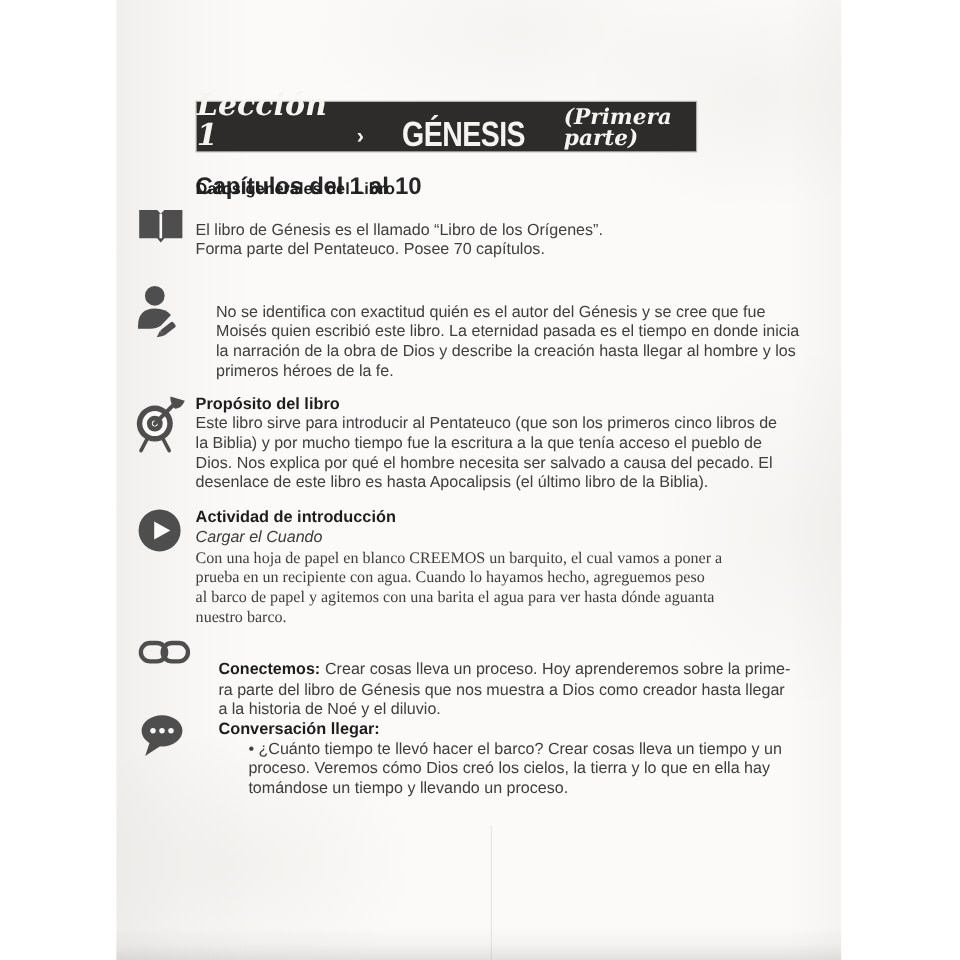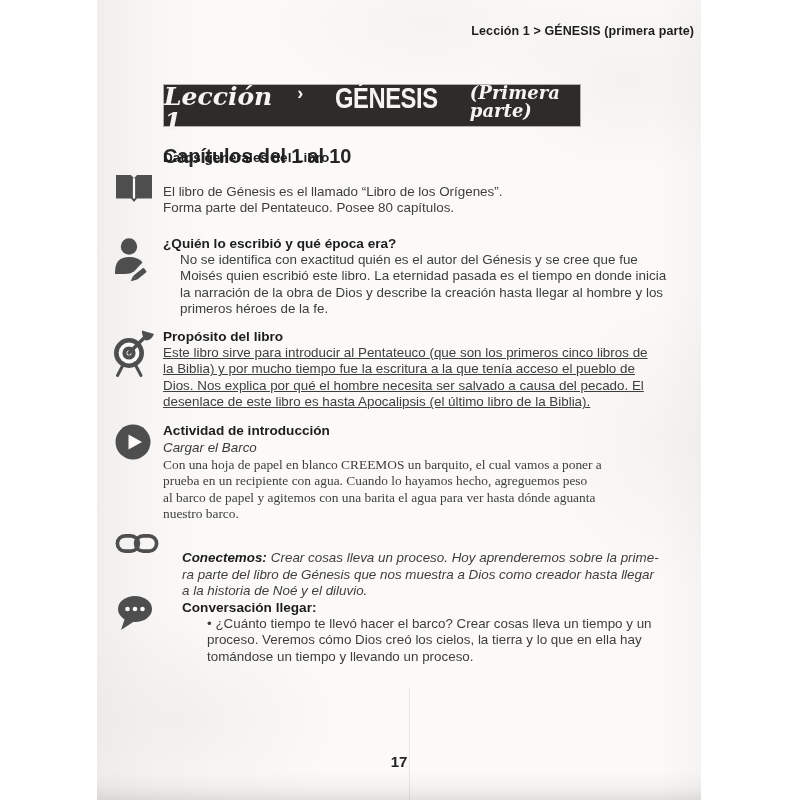--- a/index.html
+++ b/index.html
@@ -23,21 +23,21 @@
     position:absolute;left:312px;top:688px;width:1px;height:112px;
     background:rgba(60,55,50,0.10);
   }
   .header-ref{
     position:absolute;top:24px;right:7px;
     font-size:12.5px;font-weight:700;color:#1e1e1e;letter-spacing:0.1px;
   }
   .banner{
     position:absolute;left:67px;top:85px;width:416px;height:41px;
     background:#2d2c2a;color:#f5f4f1;
-    display:flex;align-items:flex-start;justify-content:center;gap:25px;
+    display:flex;align-items:flex-end;justify-content:center;gap:25px;
     box-shadow:0 0 0 1px rgba(45,44,42,0.35);
   }
   .banner .script{
     font-family:"DejaVu Serif", serif;font-style:italic;font-weight:700;
     font-size:25px;line-height:1;transform:translateY(-1px);
   }
   .banner .script2{font-size:18px;}
   .banner .sep{font-size:18px;font-weight:700;transform:translateY(-2px);}
   .banner .caps{
     display:inline-block;font-weight:800;font-size:27px;line-height:1;
@@ -65,109 +65,106 @@
     font-size:15px;font-weight:800;color:#222;
   }
 </style>
 </head>
 <body>
 
 <div class="page">
 
   <div class="fold-line"></div>
 
-  <div class="header-ref">Lección 1 &gt; GÉNESIS (primera parte)</div>
 
   <div class="banner">
     <span class="script">Lección 1</span>
     <span class="sep">›</span>
     <span class="caps">GÉNESIS</span>
     <span class="script script2">(Primera parte)</span>
   </div>
 
   <h1 class="chapter-title">Capítulos del 1 al 10</h1>
 
   <span class="icon" style="left:15px;top:171px;">
     <svg width="44" height="34" viewBox="0 0 44 34">
       <path d="M4 4 L19 4 L22 7.2 L25 4 L40 4 L40 27.5 L25 27.5 L22 31 L19 27.5 L4 27.5 Z" fill="#4e4e4e"></path>
       <path d="M22 7.2 L22 27.5" stroke="#fbfaf8" stroke-width="2.2" fill="none"></path>
     </svg>
   </span>
   <div class="sec-heading" style="left:66px;top:150px;">Datos generales del Libro</div>
   <div class="lines" style="left:66px;top:184px;">El libro de Génesis es el llamado “Libro de los Orígenes”.
-Forma parte del Pentateuco. Posee 80 capítulos.</div>
+Forma parte del Pentateuco. Posee 70 capítulos.</div>
 
   <span class="icon" style="left:17px;top:237px;">
     <svg width="38" height="54" viewBox="0 0 38 54">
       <circle cx="15" cy="9.5" r="8.2" fill="#4e4e4e"></circle>
       <path d="M1 35 Q1 20 15 20 Q24.5 20 28.5 25.5 L20 34.5 Q16.5 37 11 37 L1 37 Z" fill="#4e4e4e"></path>
       <g transform="translate(15 42) rotate(-38)">
         <path d="M0 2.7 L5.5 0 L5.5 5.4 Z" fill="#4e4e4e"></path>
         <rect x="5.5" y="0" width="13" height="5.4" rx="1.2" fill="#4e4e4e"></rect>
       </g>
     </svg>
   </span>
-  <div class="sec-heading" style="left:66px;top:236px;">¿Quién lo escribió y qué época era?</div>
   <div class="lines" style="left:83px;top:252px;">No se identifica con exactitud quién es el autor del Génesis y se cree que fue
 Moisés quien escribió este libro. La eternidad pasada es el tiempo en donde inicia
 la narración de la obra de Dios y describe la creación hasta llegar al hombre y los
 primeros héroes de la fe.</div>
 
   <span class="icon" style="left:12px;top:327px;">
     <svg width="48" height="52" viewBox="0 0 48 52">
       <path d="M13.5 39 L8.5 48.5" stroke="#4e4e4e" stroke-width="3" stroke-linecap="round"></path>
       <path d="M27 39 L32 48.5" stroke="#4e4e4e" stroke-width="3" stroke-linecap="round"></path>
       <circle cx="20" cy="26" r="15" fill="#4e4e4e"></circle>
       <circle cx="20" cy="26" r="10.4" fill="#fbfaf8"></circle>
       <circle cx="20" cy="26" r="6.6" fill="#4e4e4e"></circle>
       <circle cx="20" cy="26" r="2.5" fill="#fbfaf8"></circle>
       <path d="M20 26 L36 10" stroke="#4e4e4e" stroke-width="3.4" stroke-linecap="round"></path>
       <path d="M33 3.5 L45 7 Q42 14 36.5 13.5 Q32.5 8.5 33 3.5 Z" fill="#4e4e4e"></path>
     </svg>
   </span>
   <div class="sec-heading" style="left:66px;top:329px;">Propósito del libro</div>
-  <div class="lines" style="left:66px;top:345px;text-decoration:underline;">Este libro sirve para introducir al Pentateuco (que son los primeros cinco libros de
+  <div class="lines" style="left:66px;top:345px;">Este libro sirve para introducir al Pentateuco (que son los primeros cinco libros de
 la Biblia) y por mucho tiempo fue la escritura a la que tenía acceso el pueblo de
 Dios.  Nos explica por qué el hombre necesita ser salvado a causa del pecado. El
 desenlace de este libro es hasta Apocalipsis (el último libro de la Biblia).</div>
 
   <span class="icon" style="left:17px;top:423px;">
     <svg width="38" height="38" viewBox="0 0 38 38">
       <circle cx="19" cy="19" r="17.5" fill="#4e4e4e"></circle>
       <path d="M14.5 11.5 L28 19 L14.5 26.5 Z" fill="#fbfaf8"></path>
     </svg>
   </span>
   <div class="sec-heading" style="left:66px;top:423px;">Actividad de introducción</div>
-  <div class="sec-sub" style="left:66px;top:440px;">Cargar el Barco</div>
+  <div class="sec-sub" style="left:66px;top:440px;">Cargar el Cuando</div>
   <div class="lines" style="left:66px;top:457px;font-family:Liberation Serif, serif;">Con una hoja de papel en blanco CREEMOS un barquito, el cual vamos a poner a
 prueba en un recipiente con agua. Cuando lo hayamos hecho, agreguemos peso
 al barco de papel y agitemos con una barita el agua para ver hasta dónde aguanta
 nuestro barco.</div>
 
   <span class="icon" style="left:18px;top:531px;">
     <svg width="44" height="25" viewBox="0 0 46 26">
       <rect x="2.5" y="5" width="22" height="16" rx="8" fill="none" stroke="#4e4e4e" stroke-width="3.8"></rect>
       <rect x="21.5" y="5" width="22" height="16" rx="8" fill="none" stroke="#4e4e4e" stroke-width="3.8"></rect>
     </svg>
   </span>
-  <div class="lines" style="left:85px;top:534px;width:482px;font-style:italic;">
+  <div class="lines" style="left:85px;top:534px;width:482px;">
     <span class="lead">Conectemos:</span><span>Crear cosas lleva un proceso. Hoy aprenderemos sobre la prime-
 ra parte del libro de Génesis que nos muestra a Dios como creador hasta llegar
 a la historia de Noé y el diluvio.</span>
   </div>
 
   <span class="icon" style="left:17px;top:594px;">
     <svg width="40" height="38" viewBox="0 0 40 38">
       <ellipse cx="21" cy="15" rx="17" ry="13" fill="#4e4e4e"></ellipse>
       <path d="M11 24 L7 36 L20 27.5 Z" fill="#4e4e4e"></path>
       <circle cx="13.5" cy="15" r="2.3" fill="#fbfaf8"></circle>
       <circle cx="21" cy="15" r="2.3" fill="#fbfaf8"></circle>
       <circle cx="28.5" cy="15" r="2.3" fill="#fbfaf8"></circle>
     </svg>
   </span>
   <div class="sec-heading" style="left:85px;top:600px;">Conversación llegar:</div>
   <div class="lines" style="left:110px;top:616px;width:468px;">• ¿Cuánto tiempo te llevó hacer el barco? Crear cosas lleva un tiempo y un
 proceso. Veremos cómo Dios creó los cielos, la tierra y lo que en ella hay
 tomándose un tiempo y llevando un proceso.</div>
 
-  <div class="page-number">17</div>
 
 </div>
 
 </body></html>

